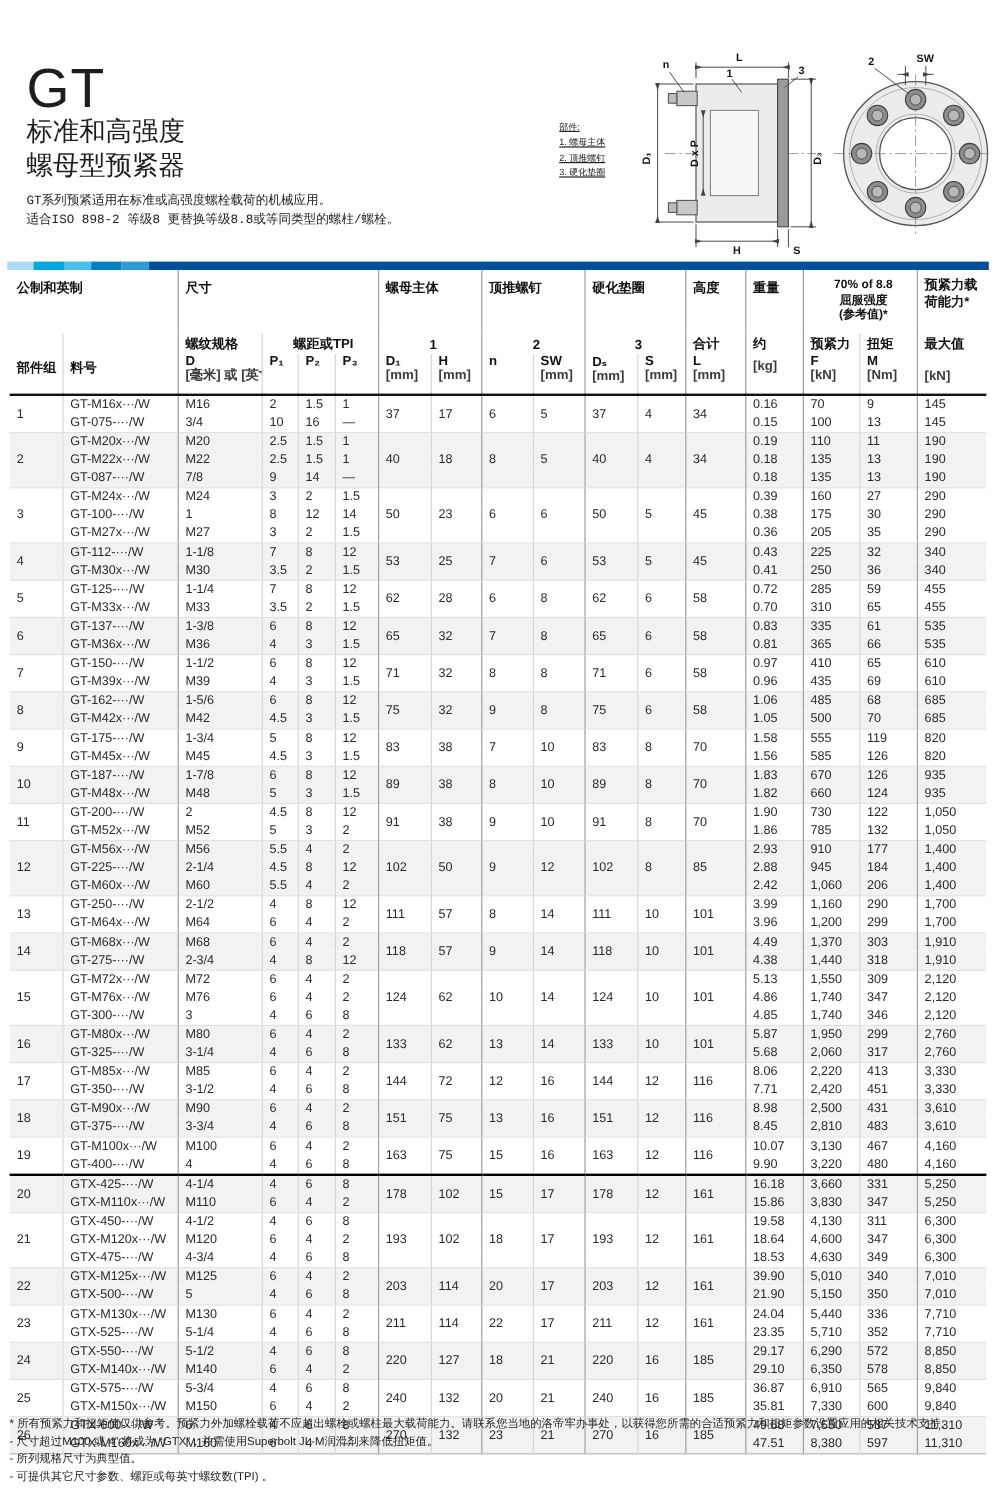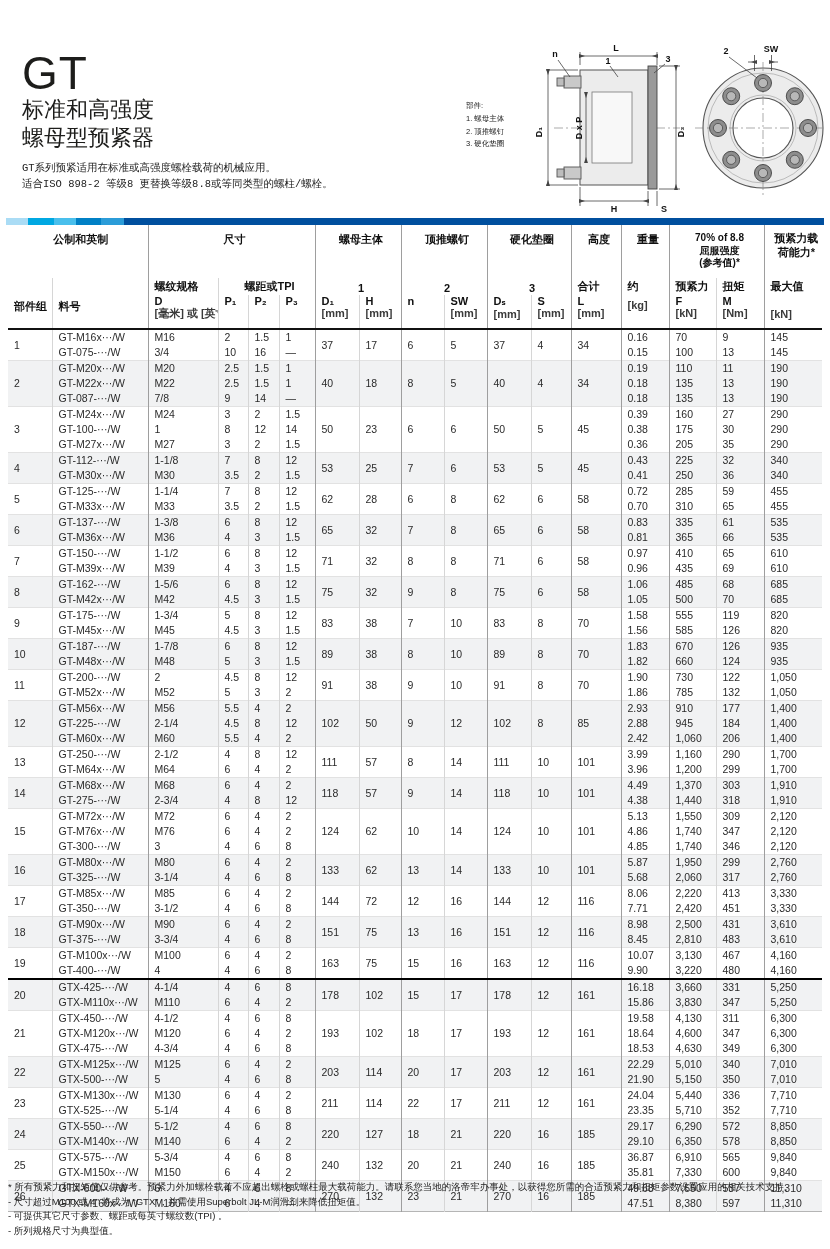--- a/index.html
+++ b/index.html
@@ -7,40 +7,40 @@
        font-family:"Liberation Sans","DejaVu Sans",sans-serif;color:#1c1c1c;overflow:hidden;}
 
   
   .header-text{position:absolute;left:22px;top:50px;width:440px;}
   .title{font-size:46px;line-height:1;font-weight:400;letter-spacing:1px;color:#1d1d1b;}
   .subtitle{font-size:22px;line-height:1.28;color:#1d1d1b;white-space:pre-line;}
   .desc{font-size:10.5px;line-height:1.5;margin-top:9px;color:#222;font-family:Liberation Mono, monospace;}
 
   
   .diagram{position:absolute;left:466px;top:40px;width:360px;height:178px;display:flex;}
-  .legend{width:62px;padding-top:60px;font-size:7.5px;line-height:1.7;color:#222;flex:none;}
+  .legend{width:62px;padding-top:60px;font-size:7.5px;line-height:1.7;color:#222;flex:none;text-decoration:underline;}
   .legend div{white-space:nowrap;}
   .drawing{flex:none;}
   .drawing text{font-size:9px;font-weight:bold;fill:#111;font-family:"Liberation Sans","DejaVu Sans",sans-serif;}
   .drawing .dim{stroke:#444;stroke-width:0.8;fill:none;}
   .drawing .cl{stroke:#888;stroke-width:0.7;stroke-dasharray:9 3 2 3;fill:none;}
 
   
   .bar{position:absolute;left:6px;top:218px;width:818px;height:7px;display:flex;}
   .bar span{display:block;height:7px;flex:none;}
   .bar .rest{flex:1;}
 
   
   .table-wrap{position:absolute;left:8px;top:225px;width:814px;}
   table{border-collapse:collapse;table-layout:fixed;width:814px;border-bottom:1px solid #b5b5b5;}
   th,td{padding:0 0 0 6px;text-align:left;vertical-align:middle;font-weight:normal;overflow:hidden;}
   td{font-size:10.5px;line-height:15px;white-space:nowrap;color:#2a2a2a;}
   thead{border-bottom:2px solid #111;}
   thead th{font-size:11px;font-weight:bold;color:#101010;white-space:nowrap;}
-  tr.h1 th{vertical-align:top;padding-top:7px;height:46px;font-size:11px;text-align:center;}
+  tr.h1 th{vertical-align:top;padding-top:7px;height:46px;font-size:11px;}
   tr.h2 th{vertical-align:bottom;height:16px;padding-bottom:1px;}
   tr.h3 th{vertical-align:top;height:30px;padding-bottom:3px;}
   .unit{display:block;font-size:11px;font-weight:bold;color:#3a3a3a;line-height:1.25;}
   .pre{white-space:pre-line;line-height:1.25;}
   .center{text-align:center;}
   .bl-s{border-left:1px solid #9e9e9e;}
   .bl-l{border-left:1px solid #d6d6d6;}
   tr.alt{background:#f1f2f3;}
   tr.g-first td{border-top:1px solid #e2e2e2;}
   tr.gtx-sep td{border-top:2px solid #000;}
@@ -938,21 +938,21 @@
           <td class="bl-l">6</td>
           <td class="bl-l">4</td>
           <td class="bl-l">2</td>
           <td rowspan="2" class="bl-s">203</td>
           <td rowspan="2" class="bl-l">114</td>
           <td rowspan="2" class="bl-s">20</td>
           <td rowspan="2" class="bl-l">17</td>
           <td rowspan="2" class="bl-s">203</td>
           <td rowspan="2" class="bl-l">12</td>
           <td rowspan="2" class="bl-s">161</td>
-          <td class="bl-s">22.29</td>
+          <td class="bl-s">39.90</td>
           <td class="bl-s">5,010</td>
           <td class="bl-l">340</td>
           <td class="bl-s">7,010</td>
         </tr>
         <tr class="alt">
           <td class="bl-l">GTX-500-···/W</td>
           <td class="bl-s">5</td>
           <td class="bl-l">4</td>
           <td class="bl-l">6</td>
           <td class="bl-l">8</td>
@@ -1081,15 +1081,15 @@
           <td class="bl-l">597</td>
           <td class="bl-s">11,310</td>
         </tr>
       </tbody>
   </table>
 </div>
 
 <div class="footnotes">
   <div>* 所有预紧力和扭矩值仅供参考。预紧力外加螺栓载荷不应超出螺栓或螺柱最大载荷能力。请联系您当地的洛帝牢办事处，以获得您所需的合适预紧力和扭矩参数设置应用的相关技术支持。</div>
   <div>- 尺寸超过M100 或 4” 将成为 “GTX”，并需使用Superbolt JL-M润滑剂来降低扭矩值。</div>
+  <div>- 所列规格尺寸为典型值。</div>
   <div>- 可提供其它尺寸参数、螺距或每英寸螺纹数(TPI) 。</div>
-  <div>- 所列规格尺寸为典型值。</div>
 </div>
 
 </body></html>

